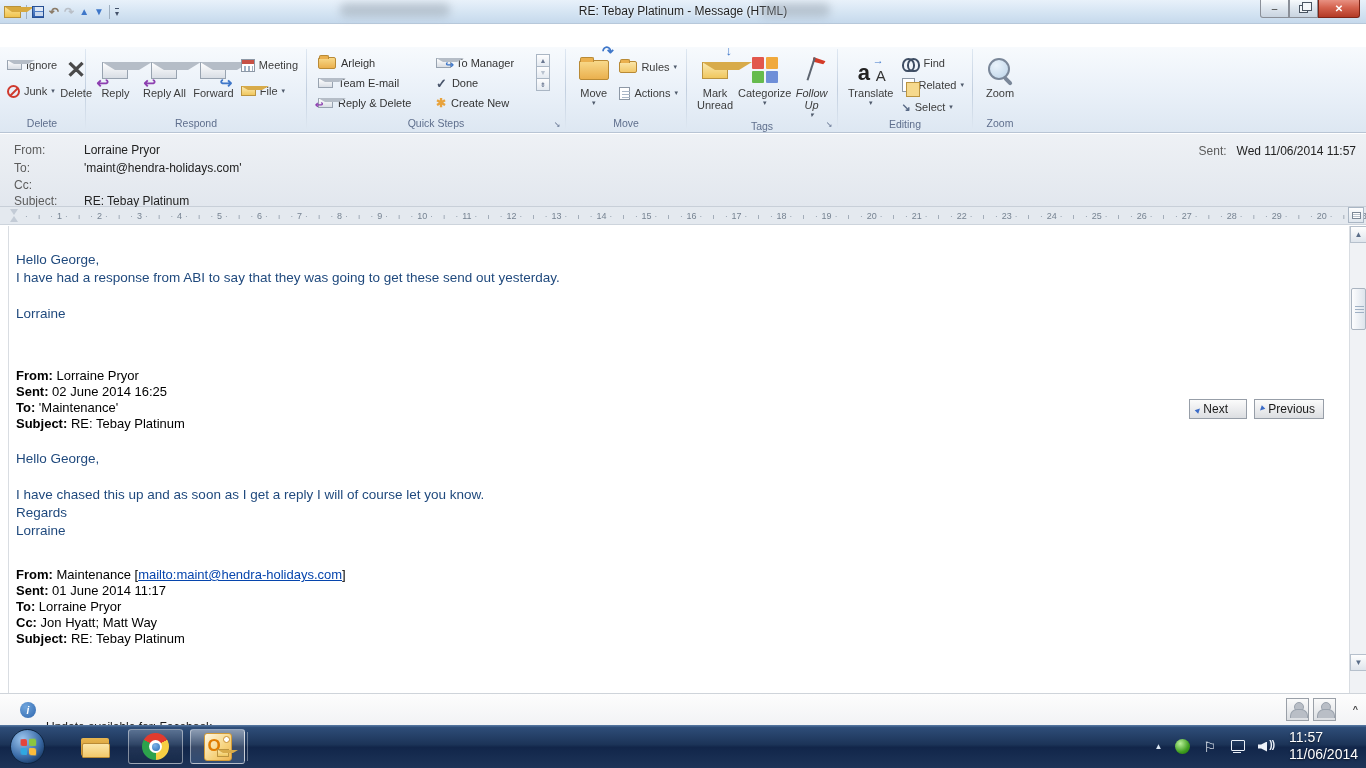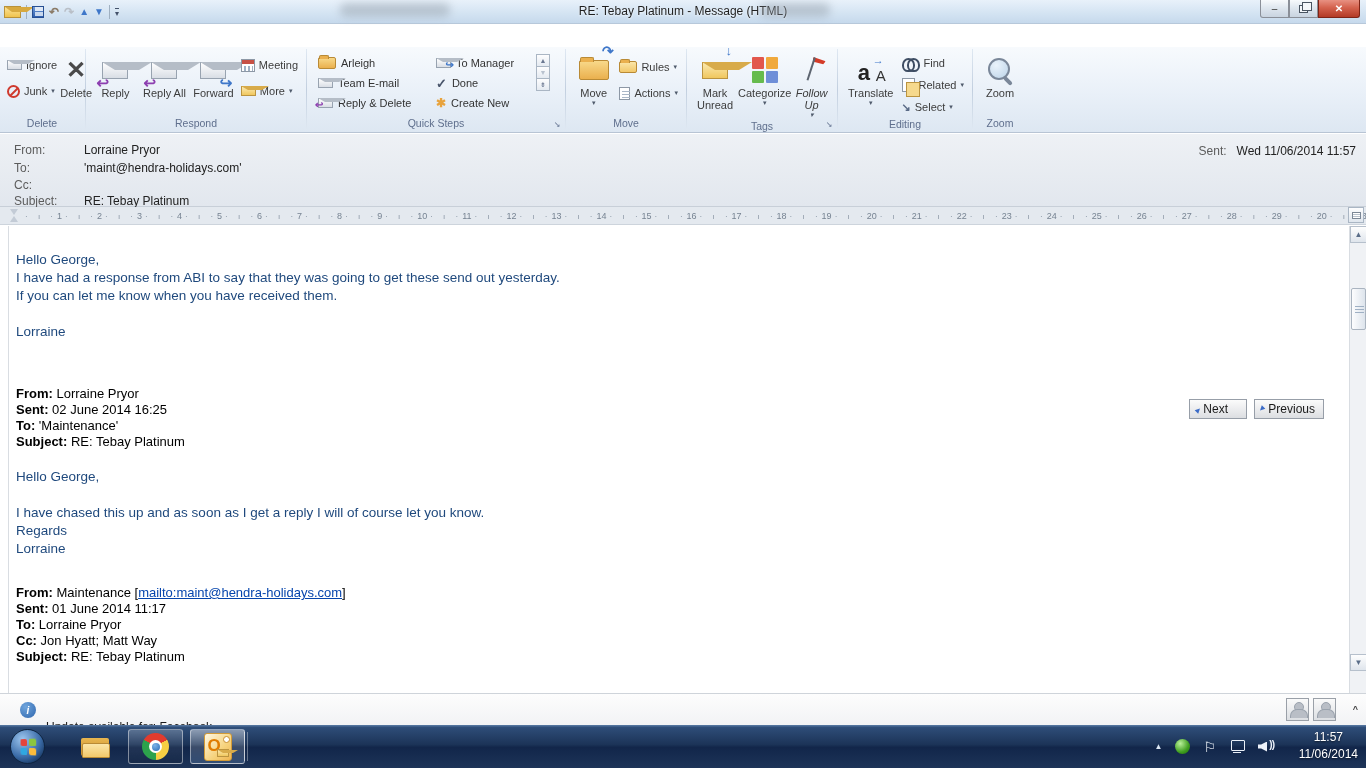--- a/index.html
+++ b/index.html
@@ -207,21 +207,21 @@
   .tray-chev { font-size:8px; color:#dce7f3; }
   .tray-orb { width:15px; height:15px; border-radius:50%; background:radial-gradient(circle at 35% 30%,#b9f09a,#3f9e1f 60%,#1f6b0c); }
   .tray-flag { font-size:14px; color:#f2f6fb; line-height:14px; }
   .i-net { width:16px; height:13px; position:relative; }
   .i-net::before { content:""; position:absolute; left:2px; top:0; width:12px; height:9px; border:1.5px solid #e9eff7; border-radius:1px; }
   .i-net::after { content:""; position:absolute; left:4px; bottom:0; width:8px; height:1.5px; background:#e9eff7; }
   .i-spk { position:relative; width:16px; height:14px; }
   .i-spk::before { content:""; position:absolute; left:0; top:2px; width:9px; height:10px; background:#edf2f9;
     clip-path:polygon(0 30%,35% 30%,100% 0,100% 100%,35% 70%,0 70%); }
   .i-spk::after { content:"))"; position:absolute; right:0; top:-1px; color:#edf2f9; font-size:10px; font-weight:bold; letter-spacing:-1px; }
-  .clock { position:absolute; right:8px; top:4px; text-align:center; color:#fff; font-size:12px; line-height:17px; text-shadow:0 1px 2px rgba(0,0,0,.6); }
+  .clock { position:absolute; right:8px; top:4px; text-align:left; color:#fff; font-size:14px; line-height:17px; text-shadow:0 1px 2px rgba(0,0,0,.6); }
 </style>
 </head>
 <body>
 
 <div class="screen">
 
   <div class="titlebar">
     <div class="qat">
       <span class="i-appenv"></span>
       <span class="qat-sep"></span>
@@ -293,21 +293,21 @@
           </span>
           <span>Forward</span>
         </div>
         <div class="smcol">
           <div class="smbtn">
             <span class="i-cal"></span>
             <span>Meeting</span>
           </div>
           <div class="smbtn">
             <span class="i-env sm gold"></span>
-            <span>More</span>
+            <span>File</span>
             <span class="caret">▾</span>
           </div>
         </div>
       </div>
       <div class="g-label">Respond</div>
     </div>
     <div class="rsep"></div>
 
     <div class="rgroup" style="width:256px;">
       <div class="g-content" style="padding-top:3px;">
@@ -616,21 +616,20 @@
     <div class="ruler-toggle">
         <span></span>
       </div>
   </div>
 
   <div class="bodyarea">
     <div class="body-leftline"></div>
     <div class="message-lines">
         <div class="bline blue">Hello George,</div>
         <div class="bline blue">I have had a response from ABI to say that they was going to get these send out yesterday.</div>
-        <div class="bline blue">If you can let me know when you have received them.</div>
         <div class="bline blue">&nbsp;</div>
         <div class="bline blue">Lorraine</div>
         <div class="bline gap">&nbsp;</div>
         <div class="bline gap">&nbsp;</div>
         <div class="bline header first"><b>From:</b> Lorraine Pryor</div>
         <div class="bline header"><b>Sent:</b> 02 June 2014 16:25</div>
         <div class="bline header"><b>To:</b> 'Maintenance'</div>
         <div class="bline header"><b>Subject:</b> RE: Tebay Platinum</div>
         <div class="bline gap">&nbsp;</div>
         <div class="bline blue">Hello George,</div>

